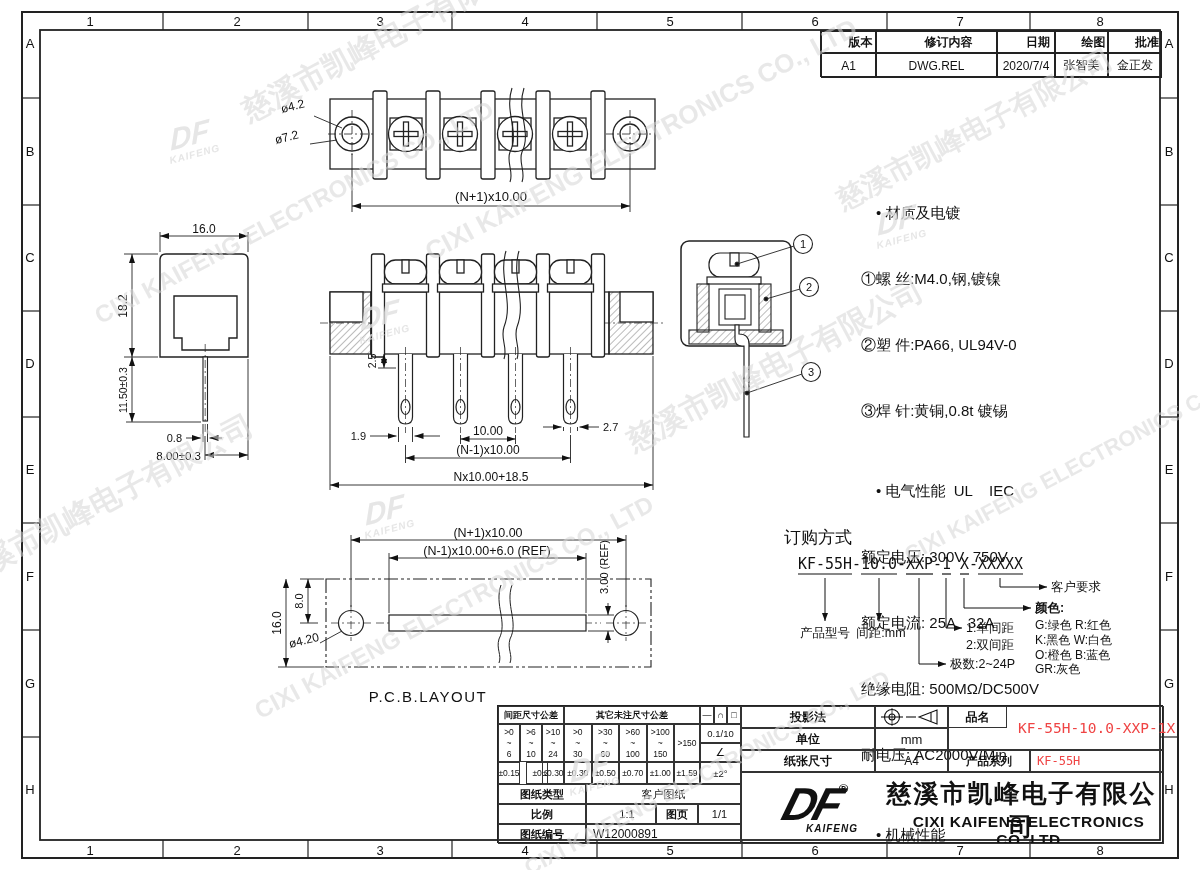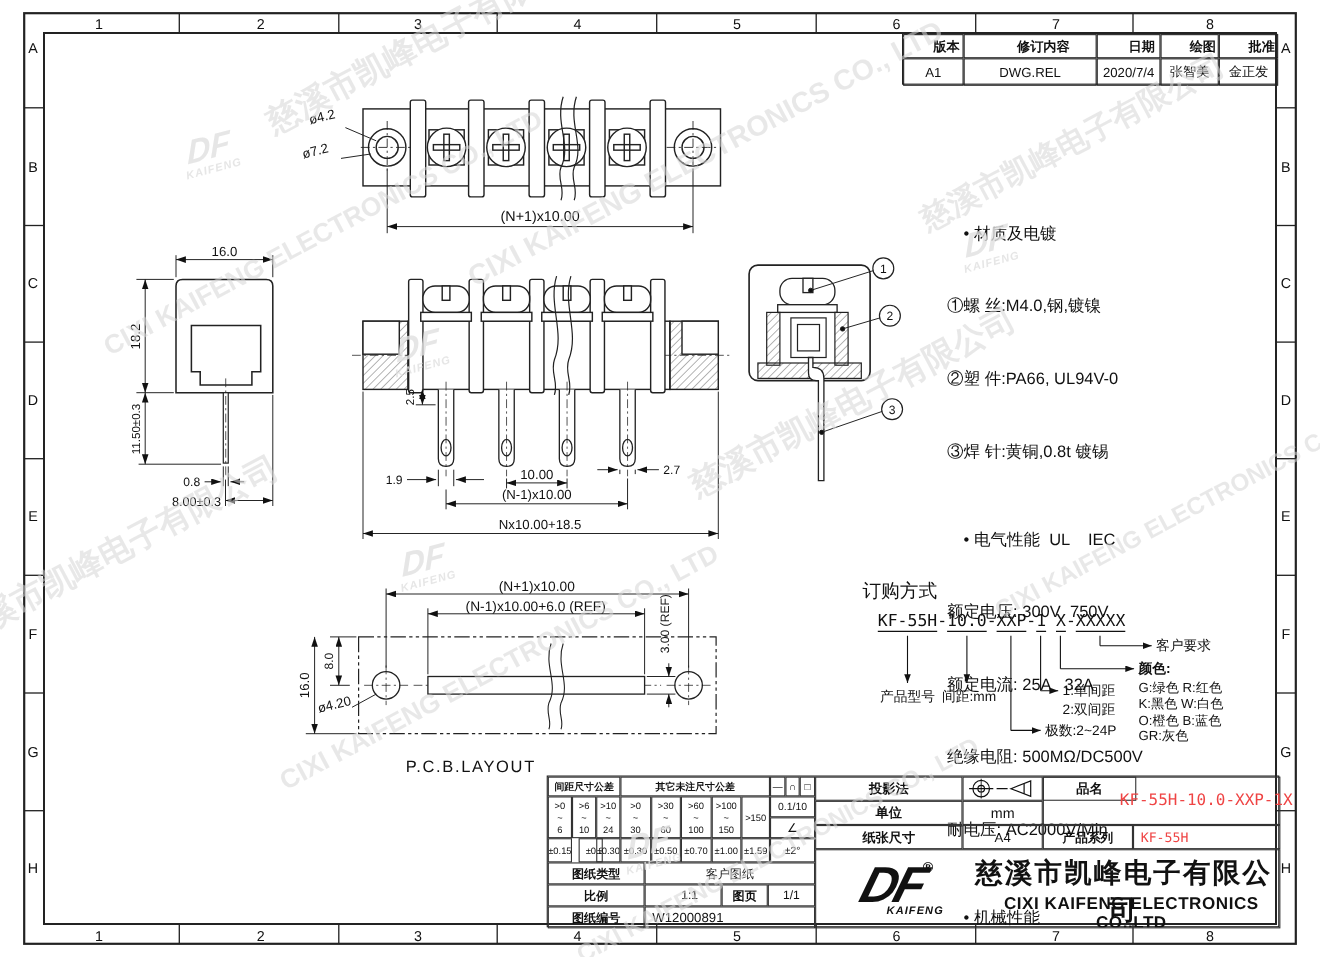--- a/index.html
+++ b/index.html
@@ -564,21 +564,21 @@
             <line x1="52" y1="4.5" x2="52" y2="13.5"></line>
         </g>
       </svg>
     </div>
     <div class="c" style="left:243px;top:22px;width:134px;height:22px;font-size:12px;font-weight:bold;text-align:center;">单位</div>
     <div class="c" style="left:377px;top:22px;width:73px;height:22px;font-size:13px;">mm</div>
     <div class="c" style="left:243px;top:44px;width:134px;height:22px;font-size:12px;font-weight:bold;">纸张尺寸</div>
     <div class="c" style="left:377px;top:44px;width:73px;height:22px;font-size:12px;">A4</div>
 
     <div class="c" style="left:450px;top:0;width:216px;height:44px;"></div>
-    <div class="c" style="left:450px;top:0;width:85px;height:22px;font-size:12px;font-weight:bold;">品名</div>
+    <div class="c" style="left:450px;top:0;width:59px;height:22px;font-size:12px;font-weight:bold;">品名</div>
     <div class="abs gray" style="left:520px;top:0;width:146px;height:44px;line-height:44px;font-size:14.5px;white-space:nowrap;">KF-55H-10.0-XXP-1X</div>
     <div class="c" style="left:450px;top:44px;width:82px;height:22px;font-size:11.5px;font-weight:bold;">产品系列</div>
     <div class="c leftal gray" style="left:532px;top:44px;width:134px;height:22px;font-size:12px;">KF-55H</div>
 
     <div class="c" style="left:243px;top:66px;width:423px;height:72px;">
       <div class="logo-df">
         <span class="df">DF</span><span class="reg">®</span>
         <span class="kf">KAIFENG</span>
       </div>
       <div class="cn-name">慈溪市凯峰电子有限公司</div>

